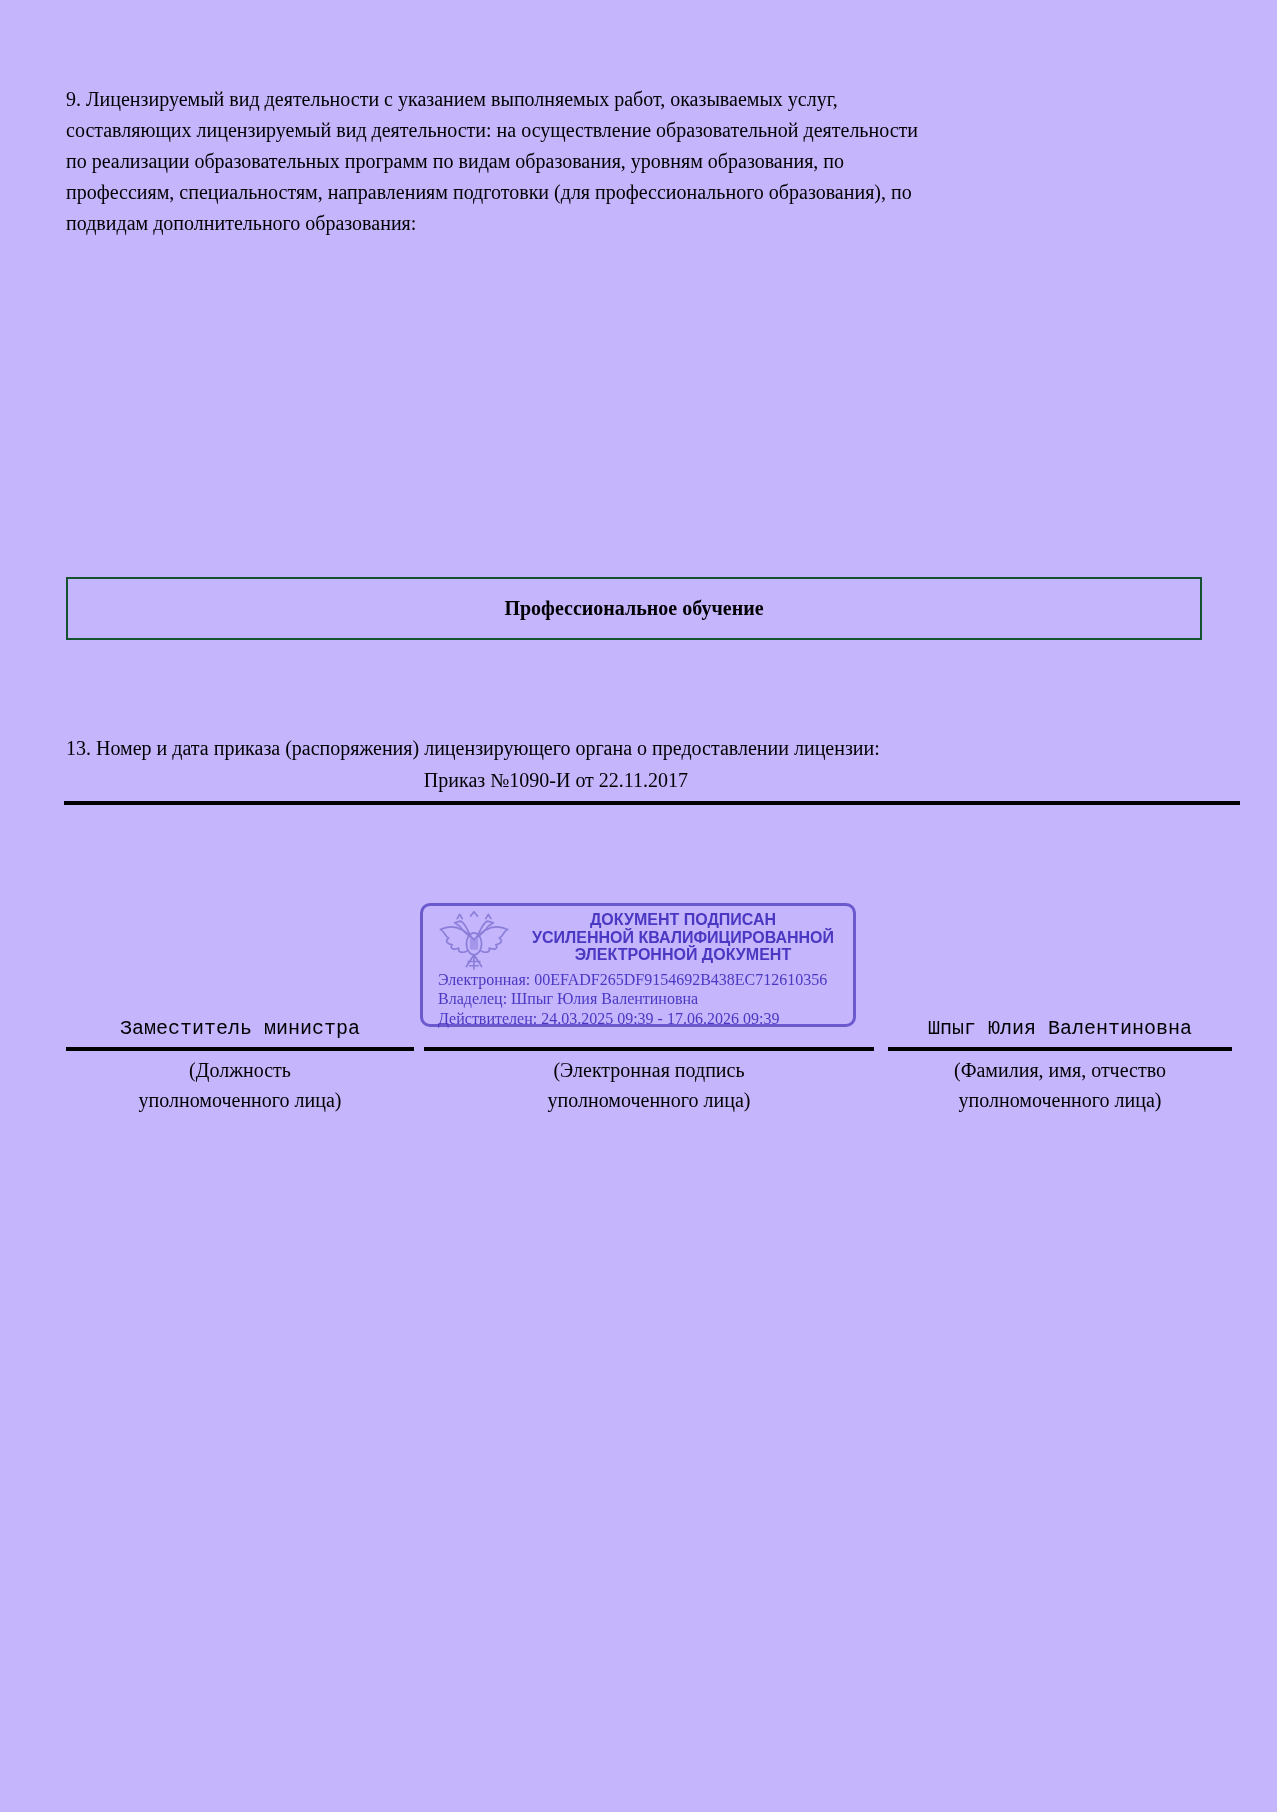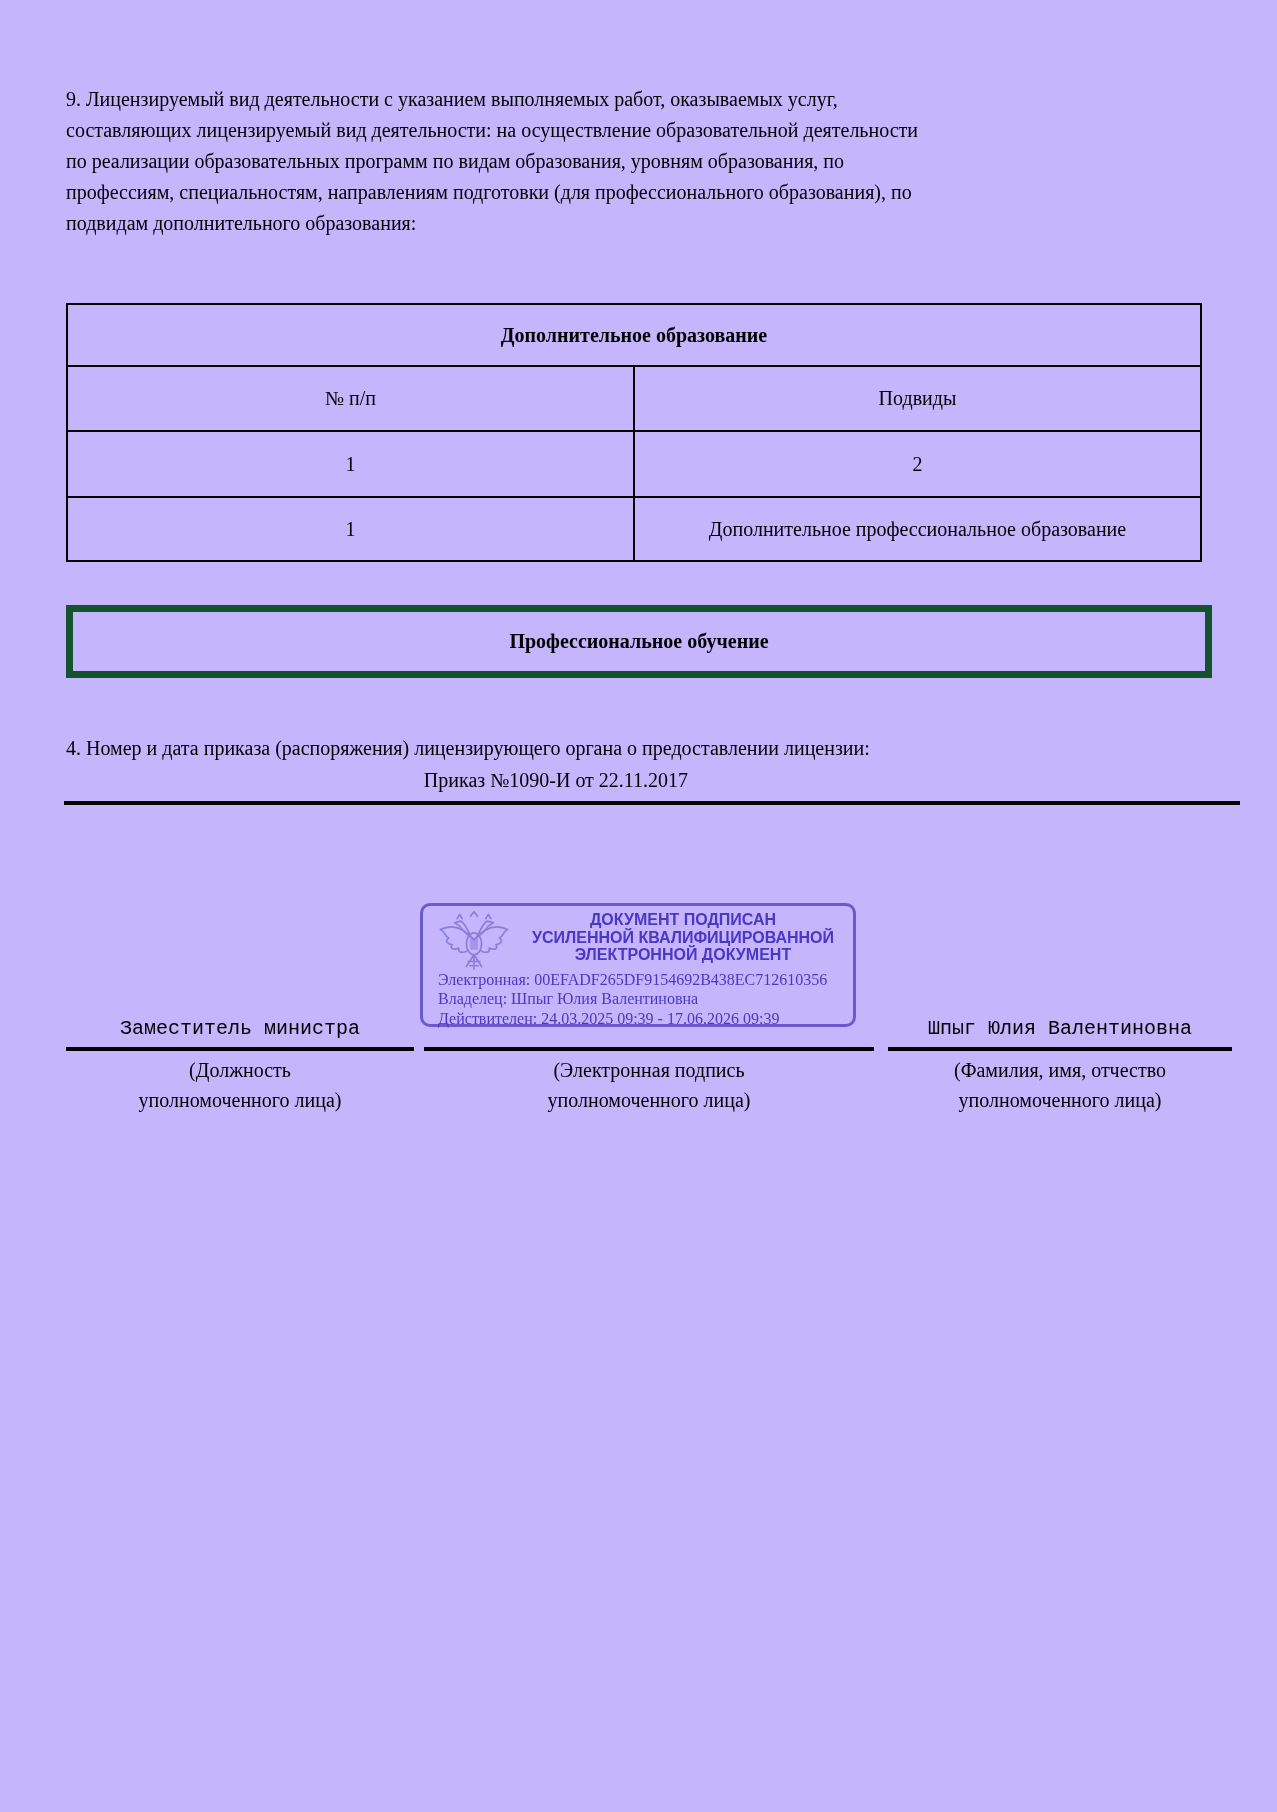--- a/index.html
+++ b/index.html
@@ -17,21 +17,21 @@
   .p9 div{white-space:nowrap;}
   
   .t1{left:66px;top:303px;width:1136px;border-collapse:collapse;table-layout:fixed;}
   .t1 td{border:2px solid #000;font-size:20px;text-align:center;vertical-align:middle;padding:0 6px;}
   .t1 .title-cell{font-weight:bold;height:60px;}
   .t1 .h2{height:63px;}
   .t1 .r1{height:64px;}
   .t1 .r2{height:62px;}
   .t1 .col-num{width:95px;}
   
-  .t2{left:66px;top:605px;width:1132px;height:59px;border:7px solid #14532d;
+  .t2{left:66px;top:577px;width:1132px;height:59px;border:2px solid #14532d;
       display:flex;align-items:center;justify-content:center;
       font-size:20px;font-weight:bold;}
   
   .p10{left:66px;top:733px;width:1160px;font-size:20px;line-height:30px;}
   .order{left:66px;top:769px;width:980px;text-align:center;font-size:20px;}
   .rule{left:64px;top:801px;width:1176px;height:4px;background:#000;}
   
   .stamp{
     left:420px;top:903px;width:436px;height:124px;
     border:3px solid var(--stamp-border,#6a5acd);
@@ -65,45 +65,26 @@
 <div class="page">
 
   <div class="abs p9">
     <div>9. Лицензируемый вид деятельности с указанием выполняемых работ, оказываемых услуг,</div>
     <div>составляющих лицензируемый вид деятельности: на осуществление образовательной деятельности</div>
     <div>по реализации образовательных программ по видам образования, уровням образования, по</div>
     <div>профессиям, специальностям, направлениям подготовки (для профессионального образования), по</div>
     <div>подвидам дополнительного образования:</div>
   </div>
 
-  <table class="abs t1">
-    <tbody>
-        <tr>
-      <td colspan="2" class="title-cell">Дополнительное образование</td>
-    </tr>
-    <tr>
-      <td class="h2 col-num">№ п/п</td>
-      <td class="h2">Подвиды</td>
-    </tr>
-    <tr>
-      <td class="r1 col-num">1</td>
-      <td class="r1">2</td>
-    </tr>
-    <tr>
-      <td class="r2 col-num">1</td>
-      <td class="r2">Дополнительное профессиональное образование</td>
-    </tr>
-  </tbody>
-    </table>
 
   <div class="abs t2">
     <span>Профессиональное обучение</span>
   </div>
 
-  <div class="abs p10">4. Номер и дата приказа (распоряжения) лицензирующего органа о предоставлении лицензии:</div>
+  <div class="abs p10">13. Номер и дата приказа (распоряжения) лицензирующего органа о предоставлении лицензии:</div>
   <div class="abs order">Приказ №1090-И от 22.11.2017</div>
   <div class="abs rule"></div>
 
   <div class="abs stamp">
     <svg class="eagle" viewBox="0 0 100 76" xmlns="http://www.w3.org/2000/svg">
       <g fill="none" stroke="var(--stamp-eagle,#8b7ed8)" stroke-width="2" stroke-linecap="round" stroke-linejoin="round">
         <path d="M50 34 C36 18 22 16 10 22 C16 24 14 30 20 32 C14 36 20 40 24 40 C20 46 28 46 32 44 C30 50 38 50 42 47"></path>
         <path d="M50 34 C64 18 78 16 90 22 C84 24 86 30 80 32 C86 36 80 40 76 40 C80 46 72 46 68 44 C70 50 62 50 58 47"></path>
         <path d="M46 29 C42 23 40 15 34 12 L27 14 L33 18 C36 23 42 28 46 31"></path>
         <path d="M54 29 C58 23 60 15 66 12 L73 14 L67 18 C64 23 58 28 54 31"></path>

